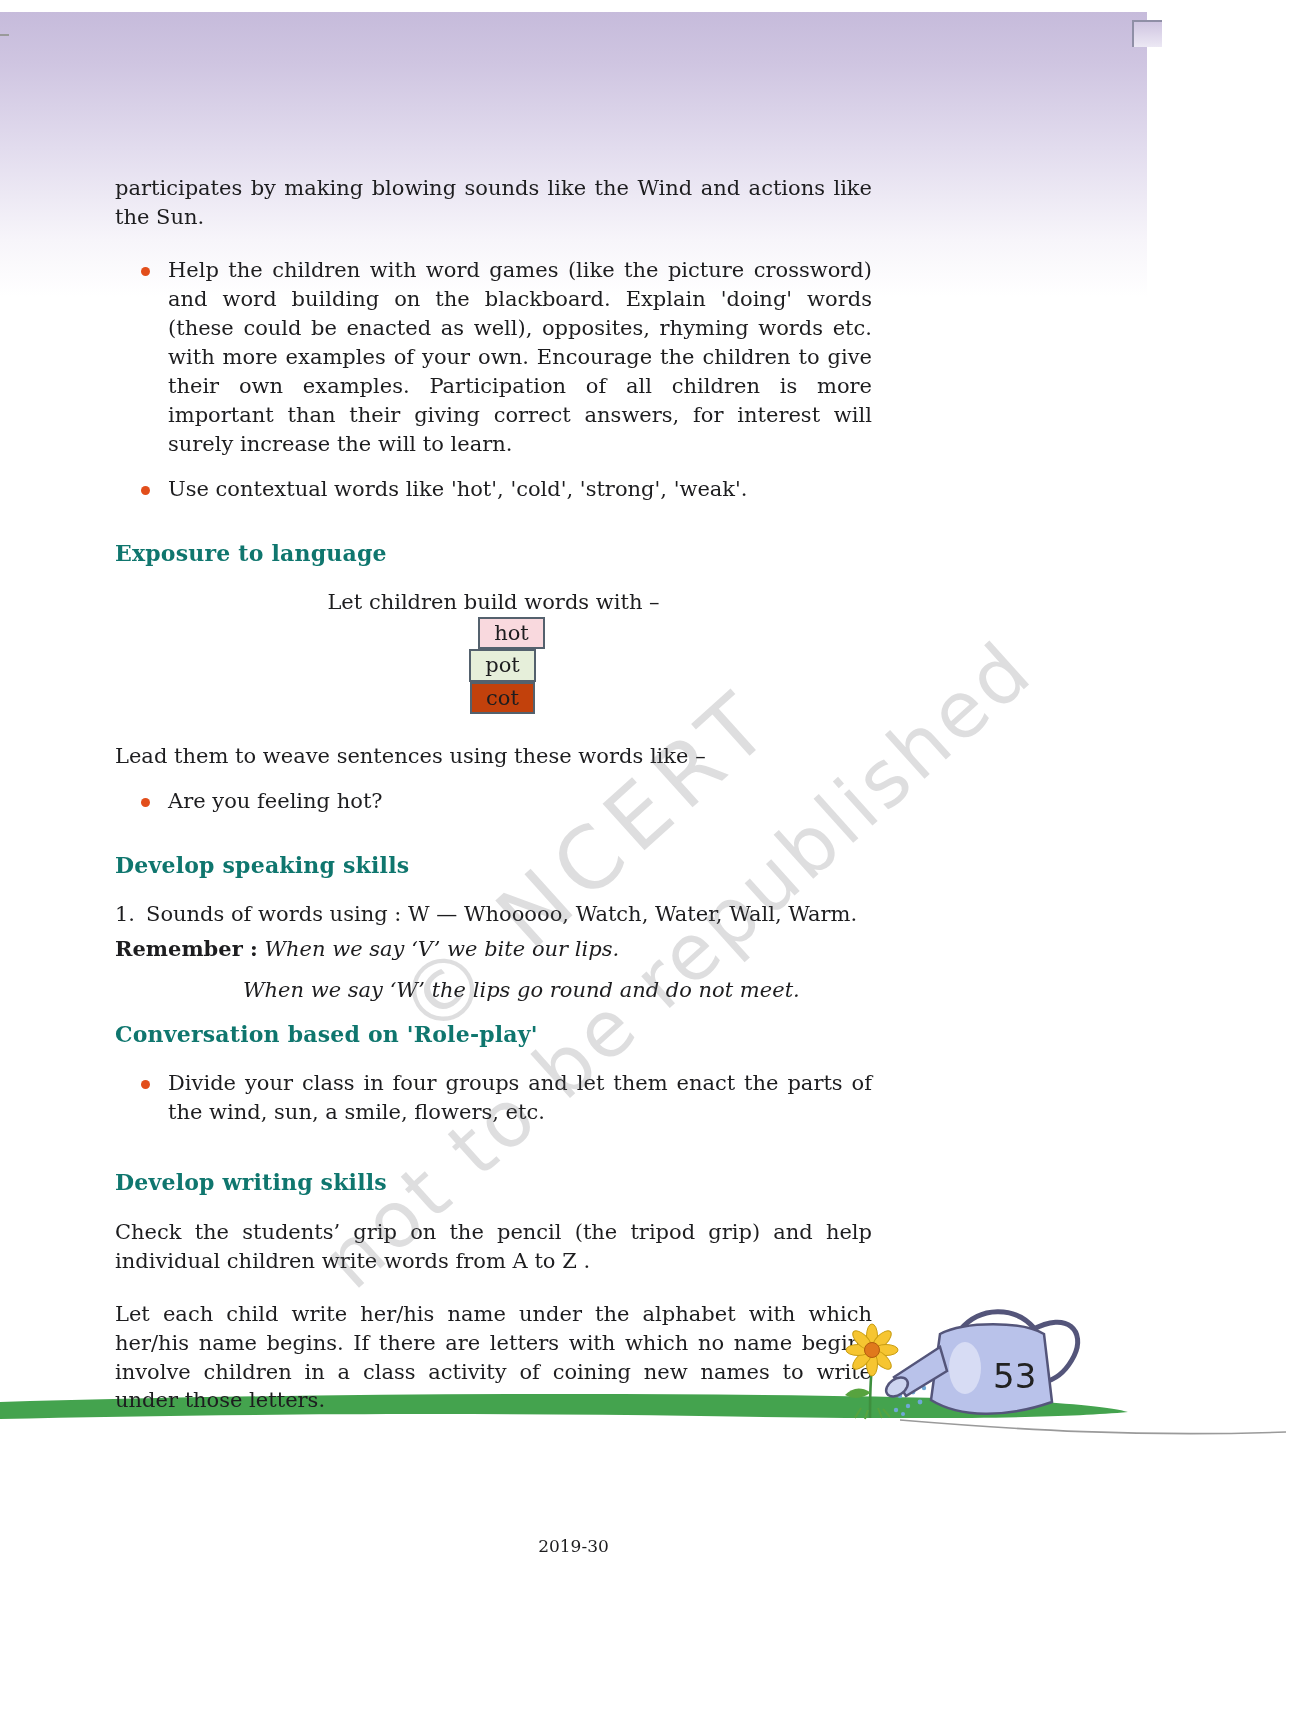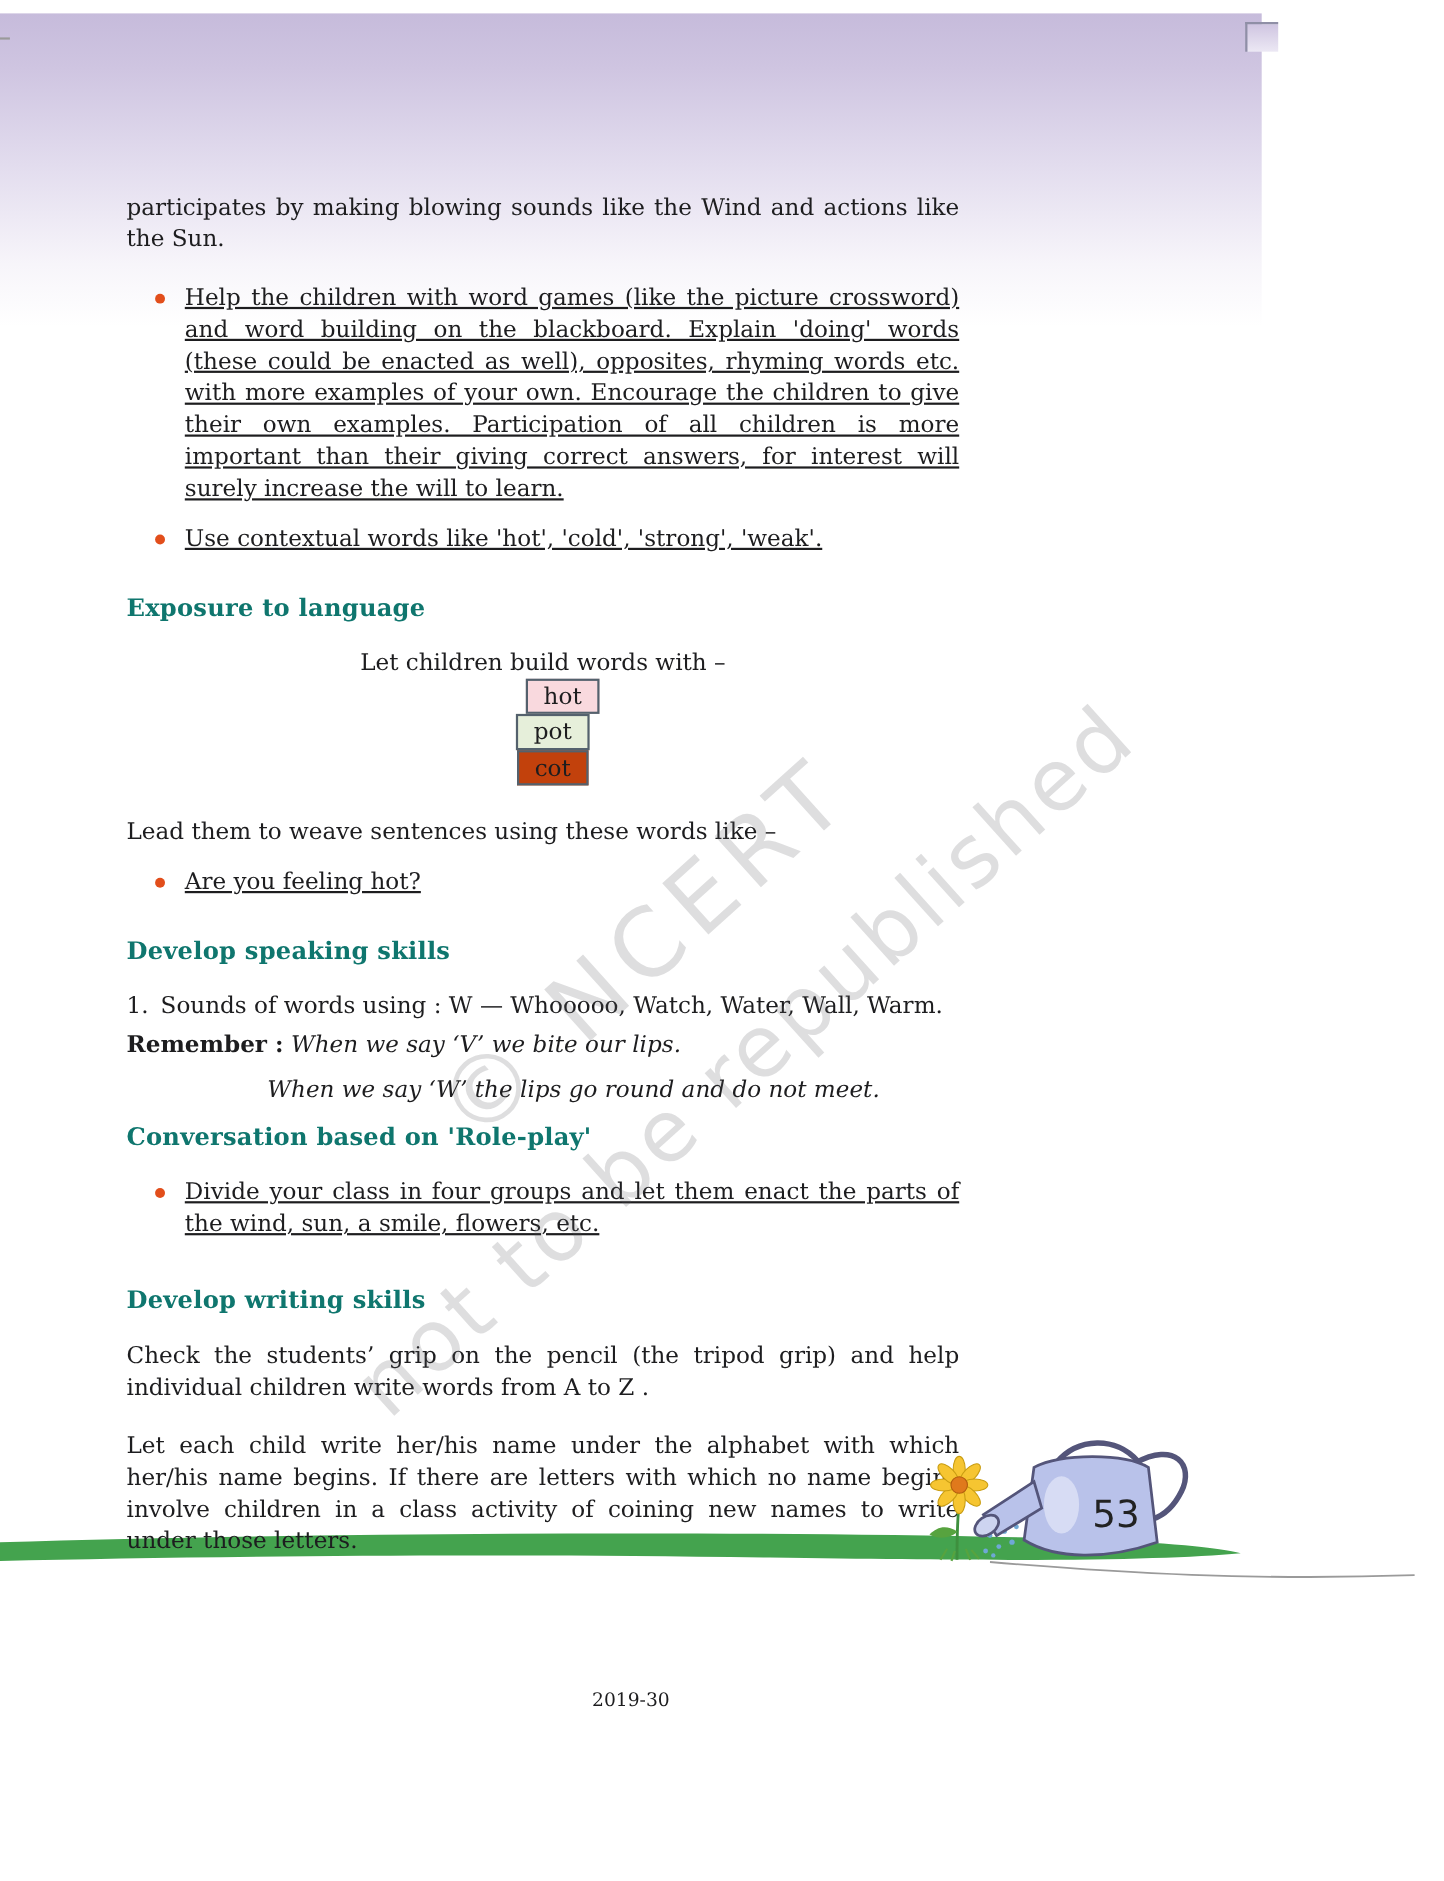--- a/index.html
+++ b/index.html
@@ -16,21 +16,21 @@
   .crop-tr { position:absolute; left:1132px; top:8px; width:30px; height:27px;
     border-left:2px solid #8f8fa6; border-top:2px solid #8f8fa6; background:linear-gradient(180deg,#cfc5e1,#ece8f4); }
   .crop-br { position:absolute; left:1132px; top:1640px; width:30px; height:27px;
     border-left:2px solid #9a9a9a; border-bottom:2px solid #9a9a9a; }
   .crop-tl { position:absolute; left:0; top:22px; width:9px; height:2px; background:#9a9a9a; }
 
   .content { position:absolute; left:115px; top:162px; width:757px; font-size:21px; line-height:1.38; z-index:2; }
   .content p { margin:0 0 24px 0; text-align:justify; }
   .opening { margin-left:53px; }
 
-  ul.bullets { list-style:none; margin:0 0 10px 0; padding:0;text-decoration:underline; }
+  ul.bullets { list-style:none; margin:0 0 10px 0; padding:0; }
   ul.bullets li { position:relative; padding-left:53px; margin-bottom:16px; text-align:justify; }
   ul.bullets li::before { content:""; position:absolute; left:26px; top:11px; width:9px; height:9px; border-radius:50%; background:#e24e1b; }
   ul.bullets.short li { text-align:left; margin-bottom:3px; }
 
   h3.sec { font-weight:bold; color:#0f766e; font-size:22px; margin:34px 0 20px 0; letter-spacing:0.2px; }
   h3.sec.tight { margin-top:14px; }
 
   .word-row { display:flex; align-items:center; margin:20px 0 28px 0;flex-direction:column; }
   .word-box { display:inline-block; border:2px solid #54616d; padding:1px 14px; line-height:1.25; }
   .word-box.hot { background:#f9d9de; margin-left:36px; }

